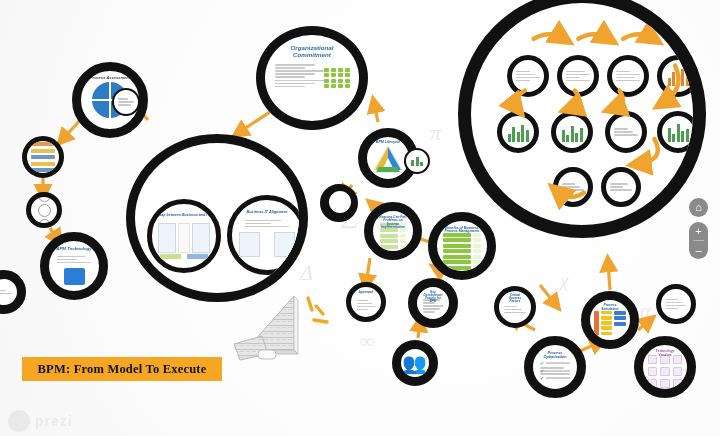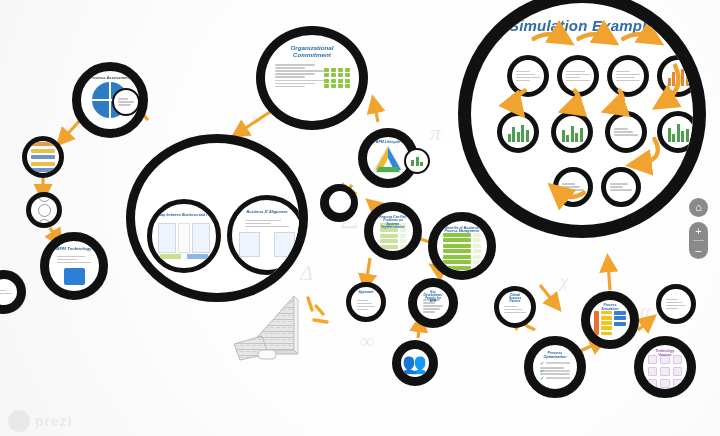--- a/index.html
+++ b/index.html
@@ -194,21 +194,20 @@
       <path d="M540,285 L556,305"></path>
       <path d="M578,352 L600,342"></path>
       <path d="M638,330 L650,320"></path>
       <path d="M610,290 L608,262"></path>
       <path d="M535,330 L512,318"></path>
       <path d="M418,338 L420,322"></path>
     </g>
   </svg>
 
   <div class="node hugering" style="left:458px;top:-10px;width:248px;height:248px;">
-    <div class="big-title" style="position:absolute;top:14px;left:0;right:0;text-align:center;">Simulation Example</div>
 
     <div class="node thick" style="left:36px;top:52px;width:42px;height:42px;">
       <div class="lines">
           <i class="sh"></i>
           <i class="md"></i>
           <i></i>
           <i class="sh"></i>
         </div>
     </div>
     <div class="node thick" style="left:86px;top:52px;width:42px;height:42px;">
@@ -628,20 +627,21 @@
       <path d="M6,56 L34,48 L40,66 L12,72 Z" fill="url(#news)" stroke="#b9b9b9" stroke-width="1"></path>
       <rect x="30" y="62" width="18" height="9" rx="4" fill="#fafafa" stroke="#c0c0c0" stroke-width="1"></rect>
       <g stroke="#f5a623" stroke-width="3.4" stroke-linecap="round">
         <line x1="80" y1="10" x2="84" y2="22"></line>
         <line x1="88" y1="18" x2="95" y2="26"></line>
         <line x1="86" y1="32" x2="99" y2="34"></line>
       </g>
     </svg>
   </div>
 
+  <div id="banner">BPM: From Model To Execute</div>
 
   <div id="nav">
     <div class="navbtn">⌂</div>
     <div id="zoomgroup">
       <div class="navbtn">+</div>
       <div class="sep"></div>
       <div class="navbtn">–</div>
     </div>
   </div>
 

